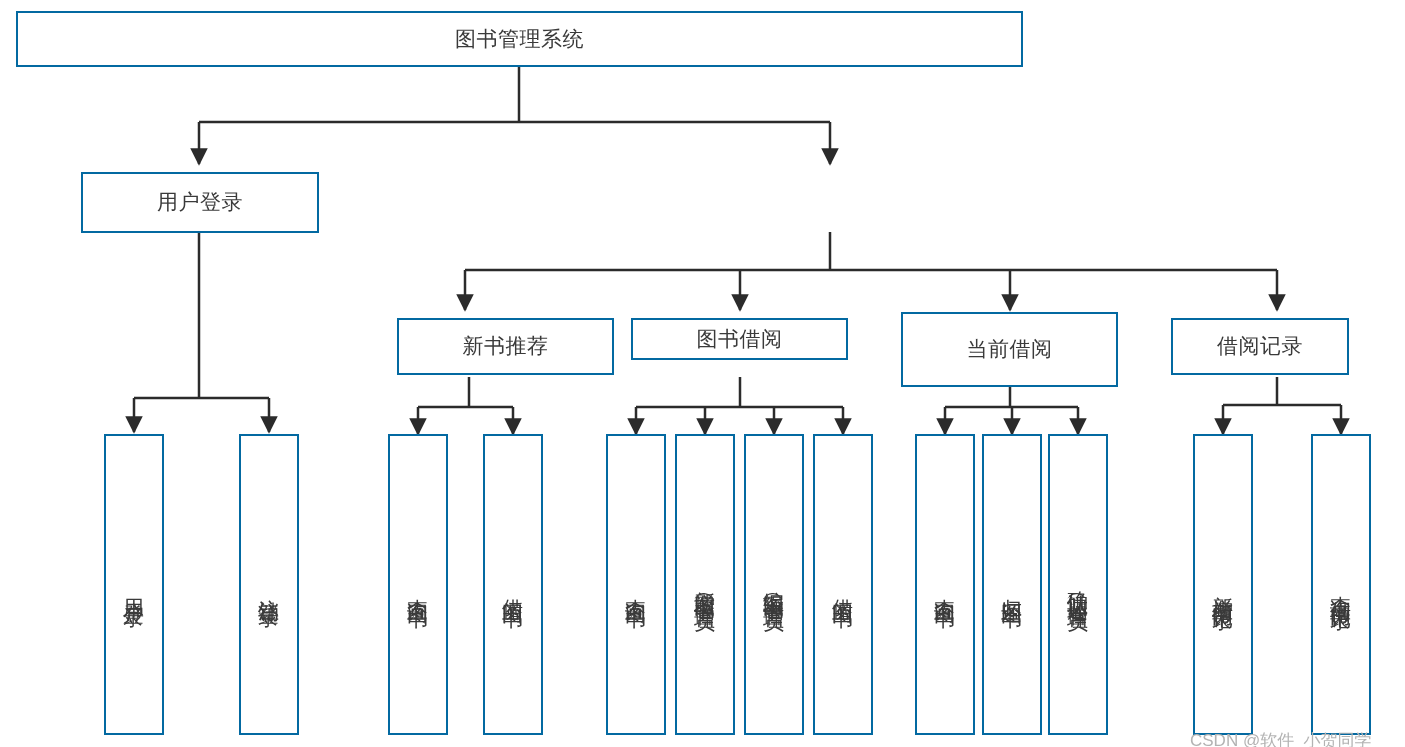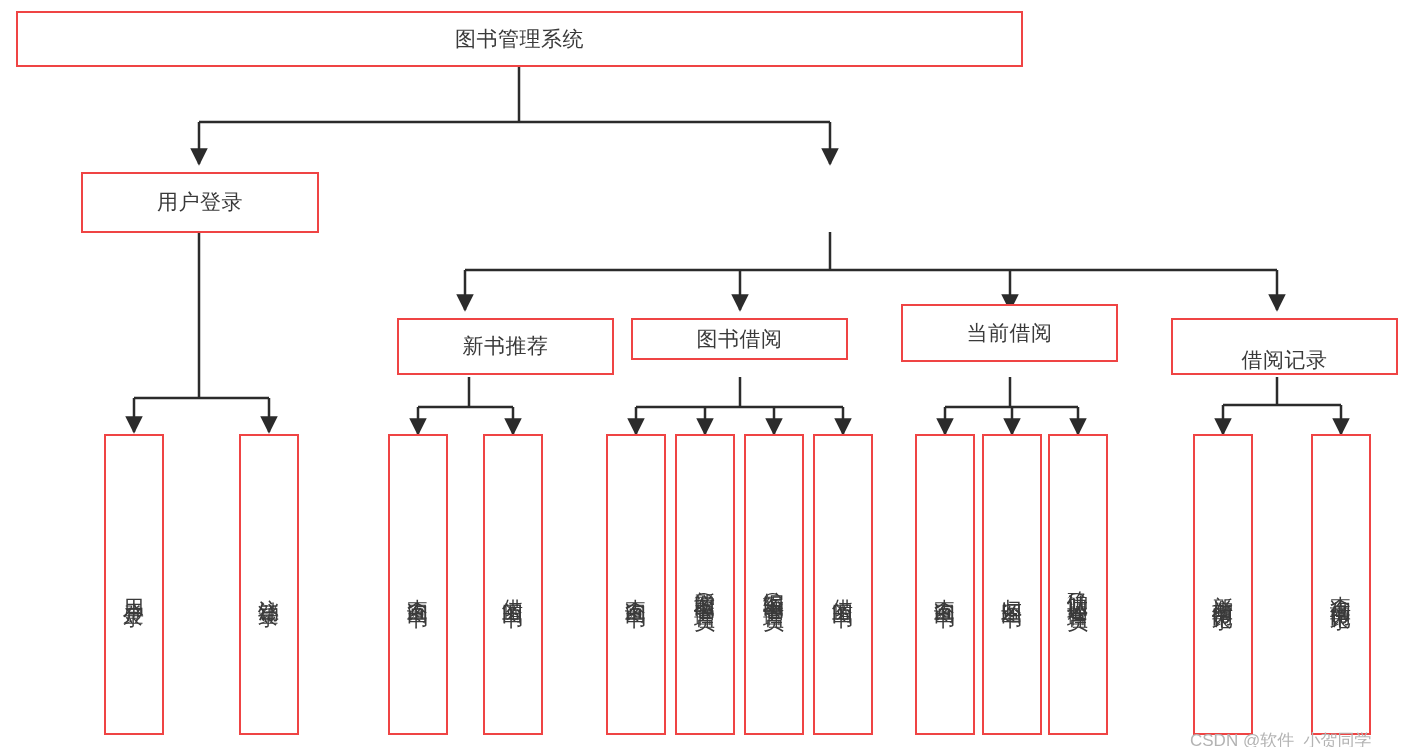--- a/index.html
+++ b/index.html
@@ -17,21 +17,21 @@
   }
   #edges {
     position: absolute;
     left: 0; top: 0;
     width: 1405px;
     height: 747px;
   }
   .node {
     position: absolute;
     box-sizing: border-box;
-    border: 2px solid #ef4444;
+    border: 2px solid #0369a1;
     background: #ffffff;
     display: flex;
     align-items: center;
     justify-content: center;
     color: #3a3a3a;
     z-index: 2;
   }
   .node .label {
     color: #3a3a3a;
     line-height: 1.18;
@@ -129,24 +129,24 @@
   <div class="node horiz" style="left:81px; top:172px; width:238px; height:61px;">
     <span class="label">用户登录</span>
   </div>
 
   <div class="node horiz" style="left:361px; top:318px; width:217px; height:57px;margin-left:36px;">
     <span class="label">新书推荐</span>
   </div>
   <div class="node horiz" style="left:631px; top:318px; width:217px; height:42px;">
     <span class="label">图书借阅</span>
   </div>
-  <div class="node horiz" style="left:901px; top:304px; width:217px; height:58px;">
+  <div class="node horiz" style="left:901px; top:312px; width:217px; height:75px;">
     <span class="label">当前借阅</span>
   </div>
-  <div class="node horiz" style="left:1171px; top:318px; width:227px; height:57px;align-items:flex-end;">
+  <div class="node horiz" style="left:1171px; top:318px; width:178px; height:57px;">
     <span class="label">借阅记录</span>
   </div>
 
   <div class="node vert" style="left:104px; top:434px; width:60px; height:301px;">
     <span class="label">用户登录</span>
   </div>
   <div class="node vert" style="left:239px; top:434px; width:60px; height:301px;">
     <span class="label">注销登录</span>
   </div>
 

